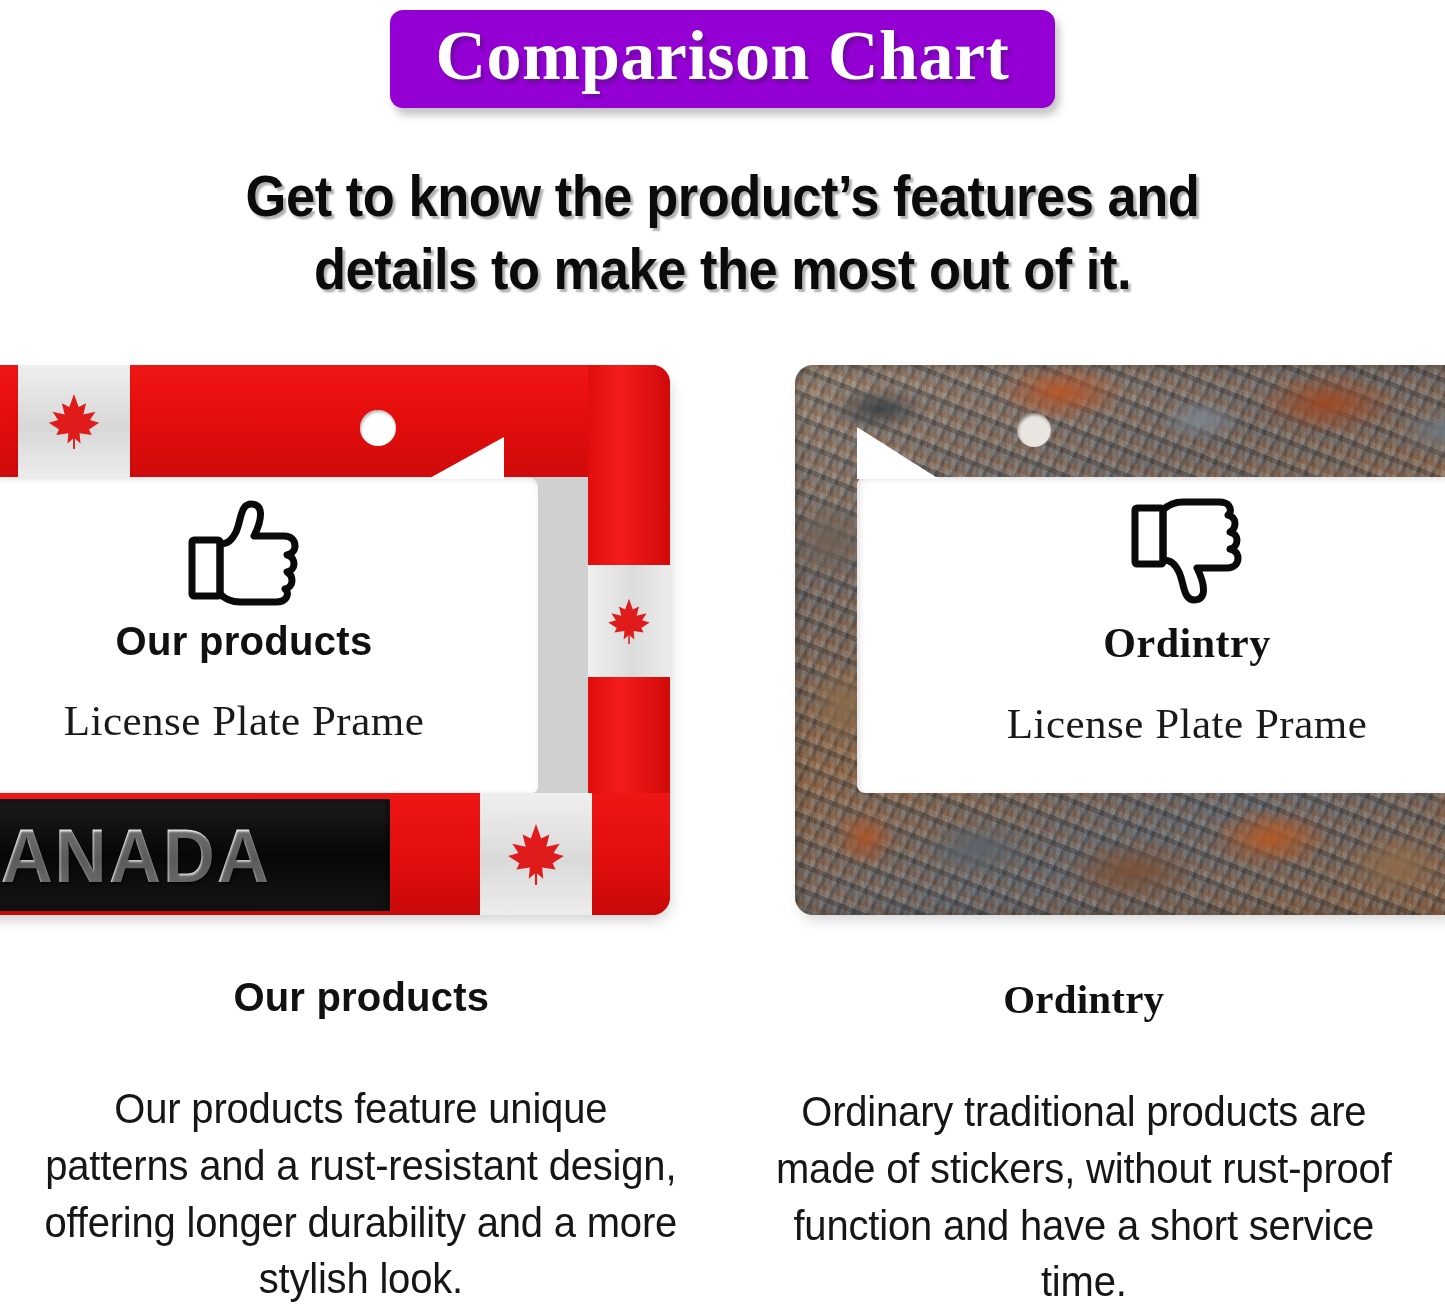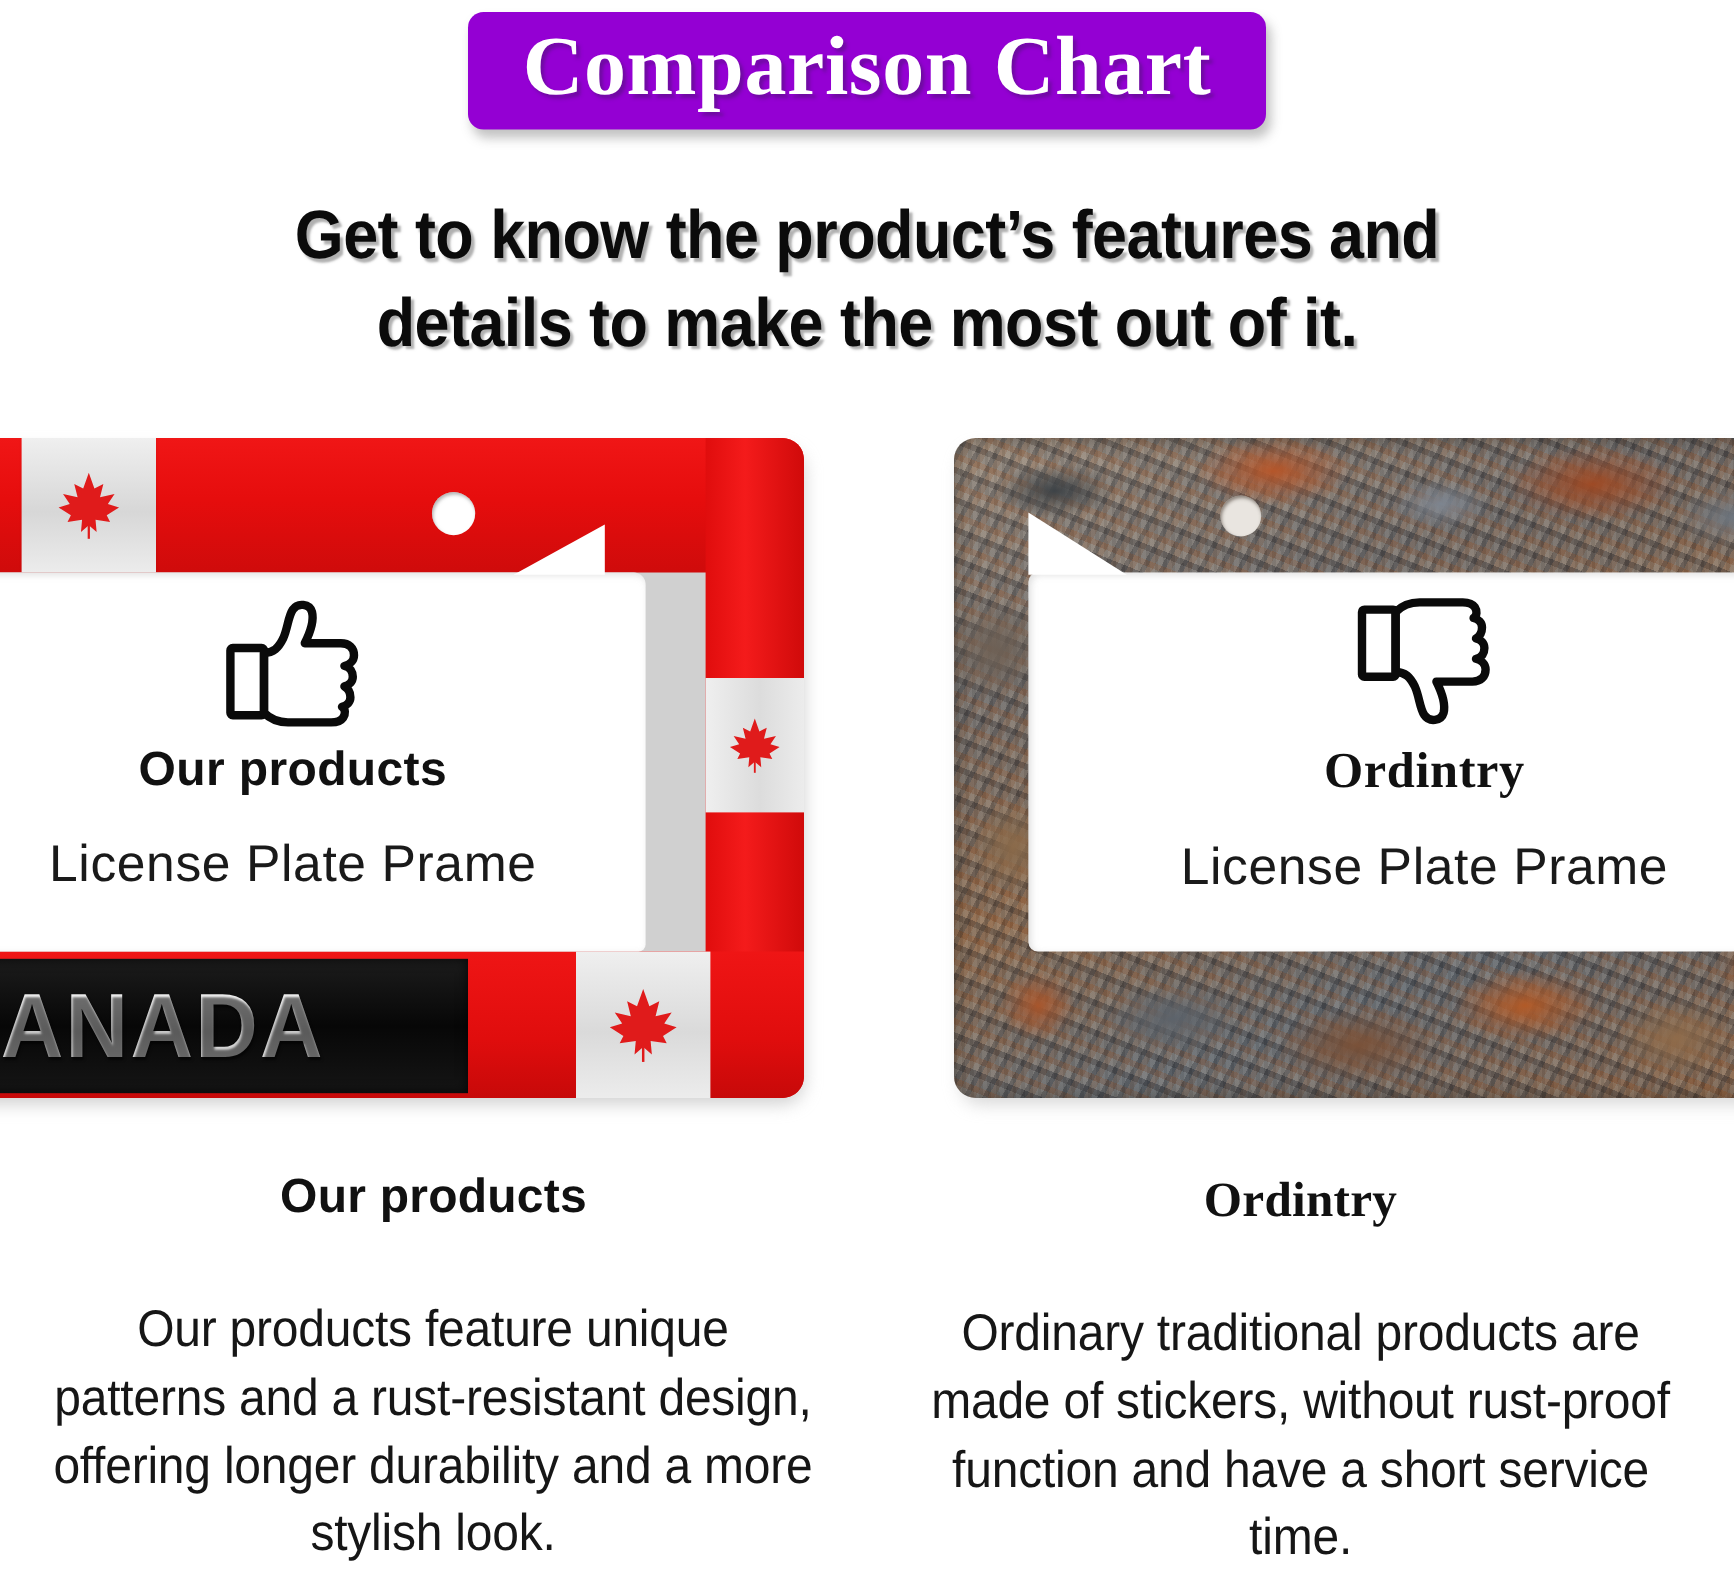--- a/index.html
+++ b/index.html
@@ -219,21 +219,21 @@
     margin-top:8px;
     letter-spacing:0.3px;
   }
   .frame-title.serif{
     font-family:"Liberation Serif", serif;
     font-weight:bold;
     font-size:42px;
     letter-spacing:0.5px;
   }
   .frame-sub{
-    font-family:Liberation Sans, sans-serif;
+    font-family:Liberation Serif, serif;
     font-weight:300;
     font-size:43px;
     color:#1a1a1a;
     margin-top:32px;
     letter-spacing:0.5px;
   }
 
   
   .bottom{
     position:absolute; left:0; top:975px; width:1445px; height:339px;

